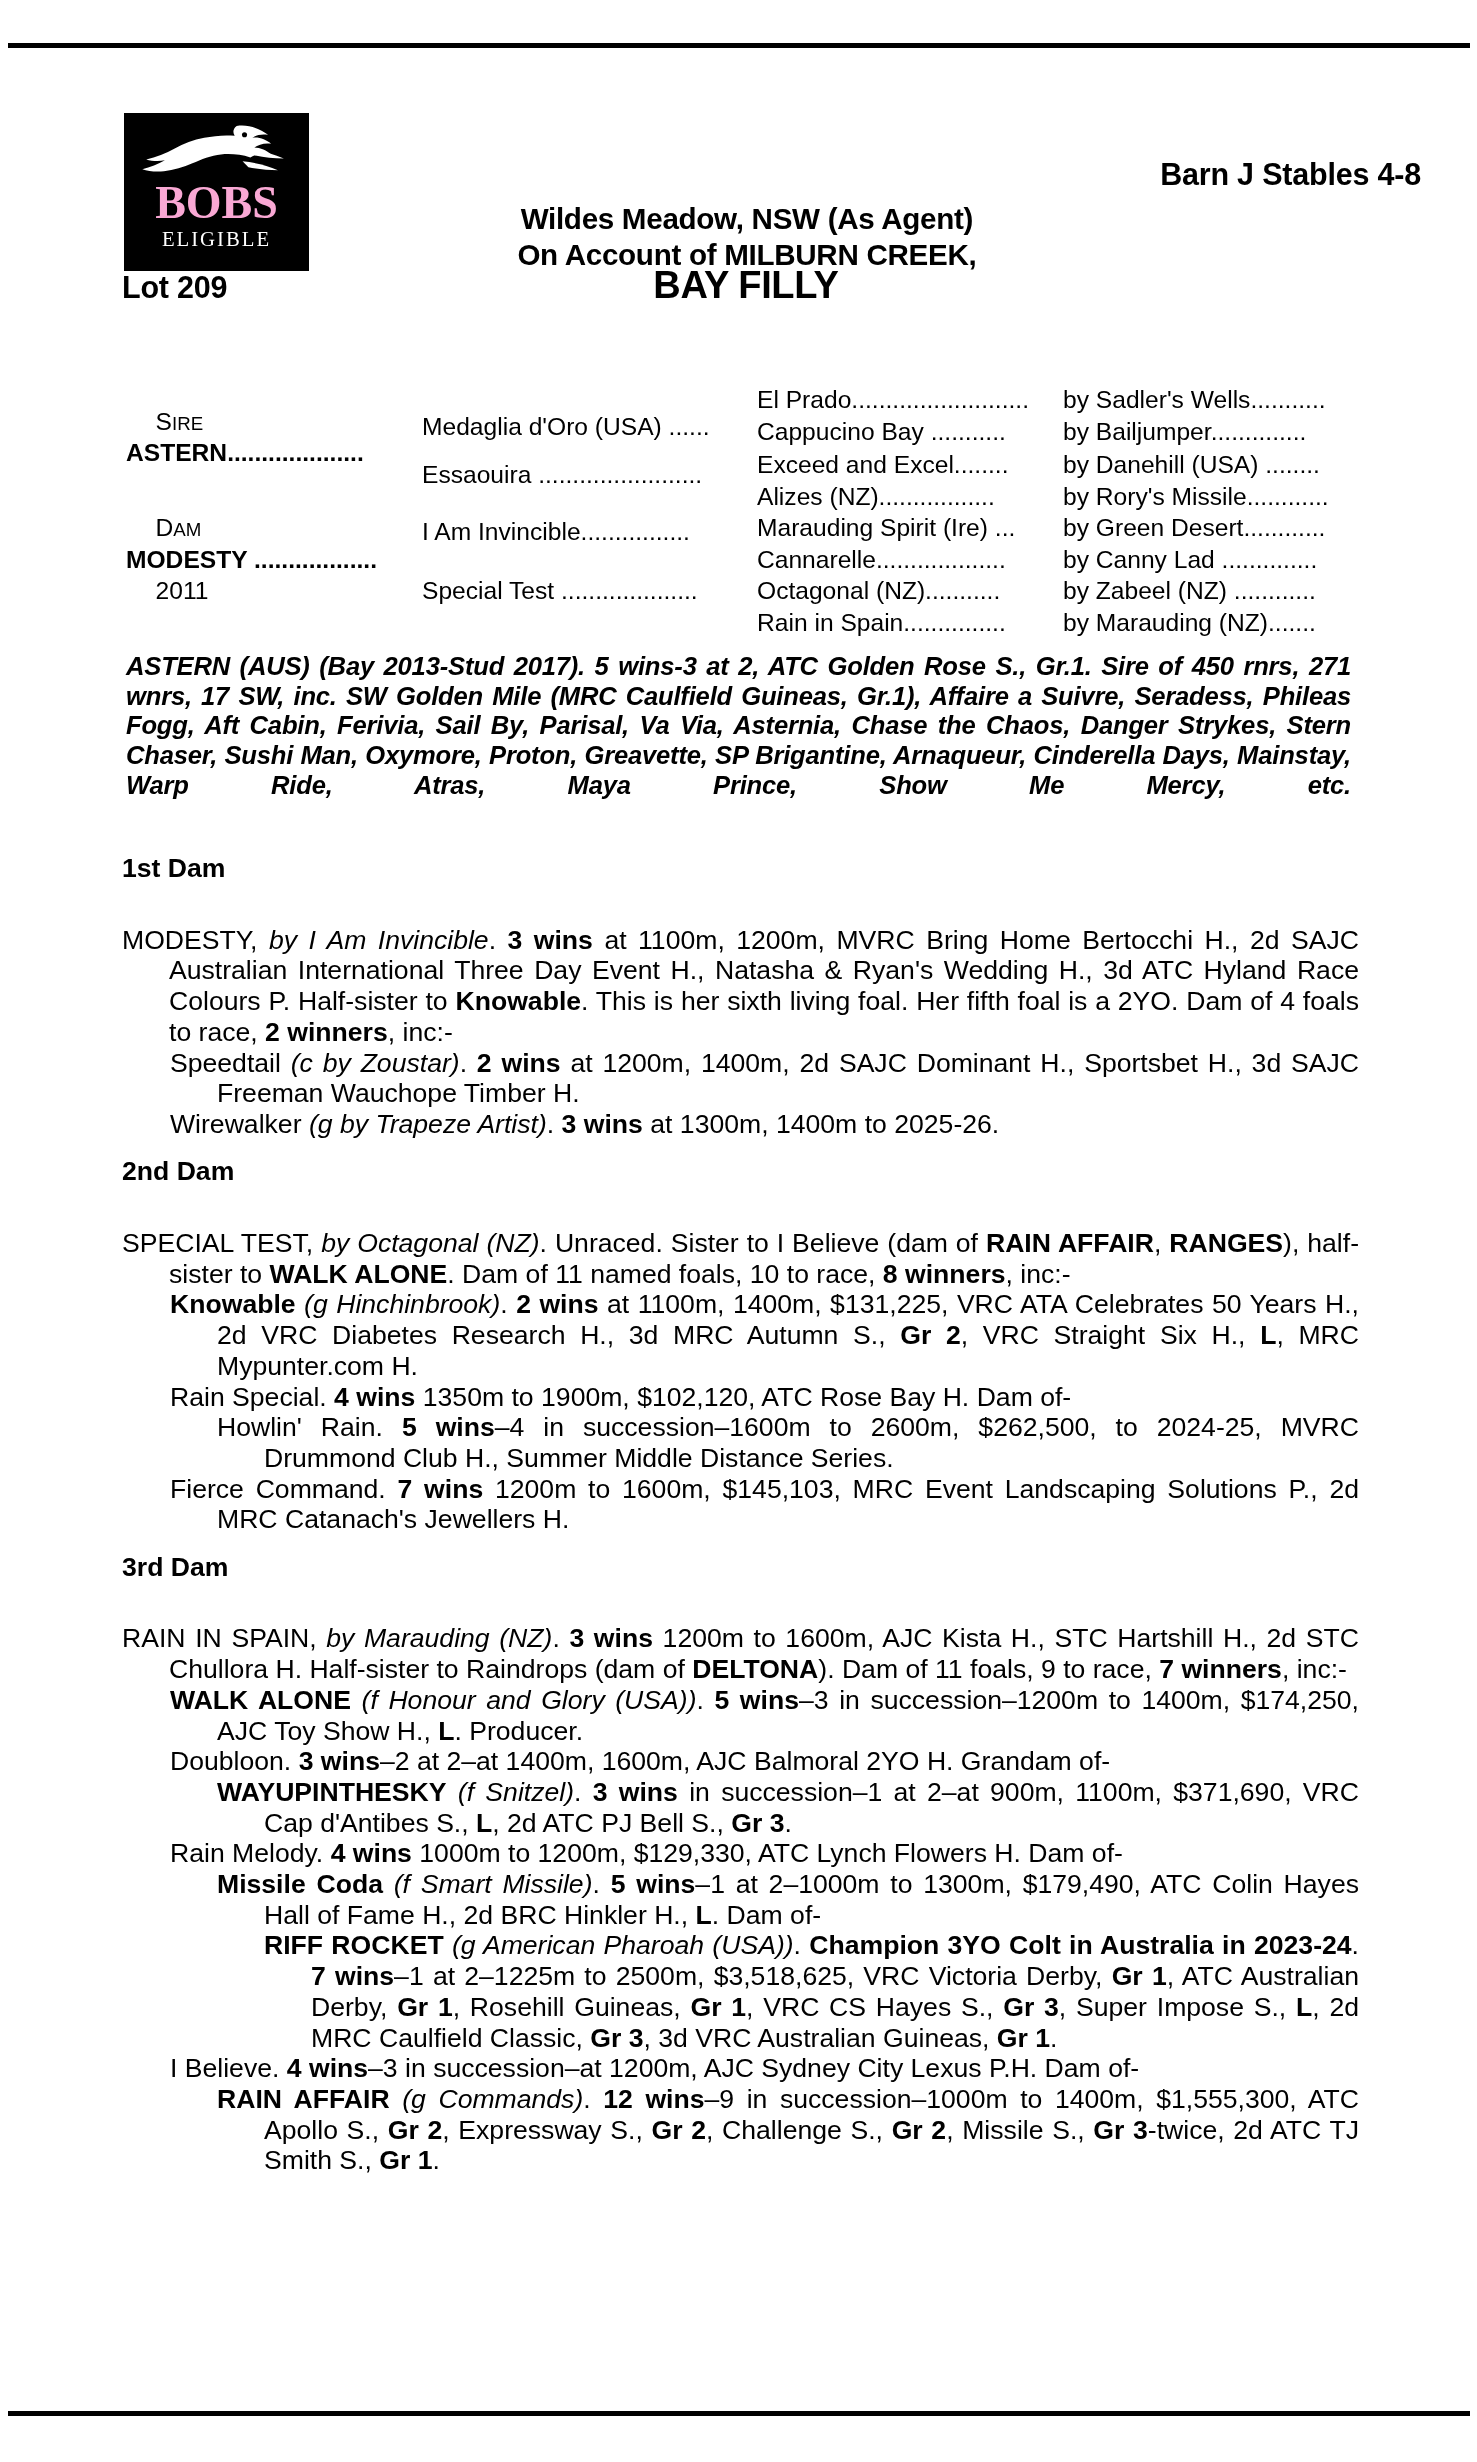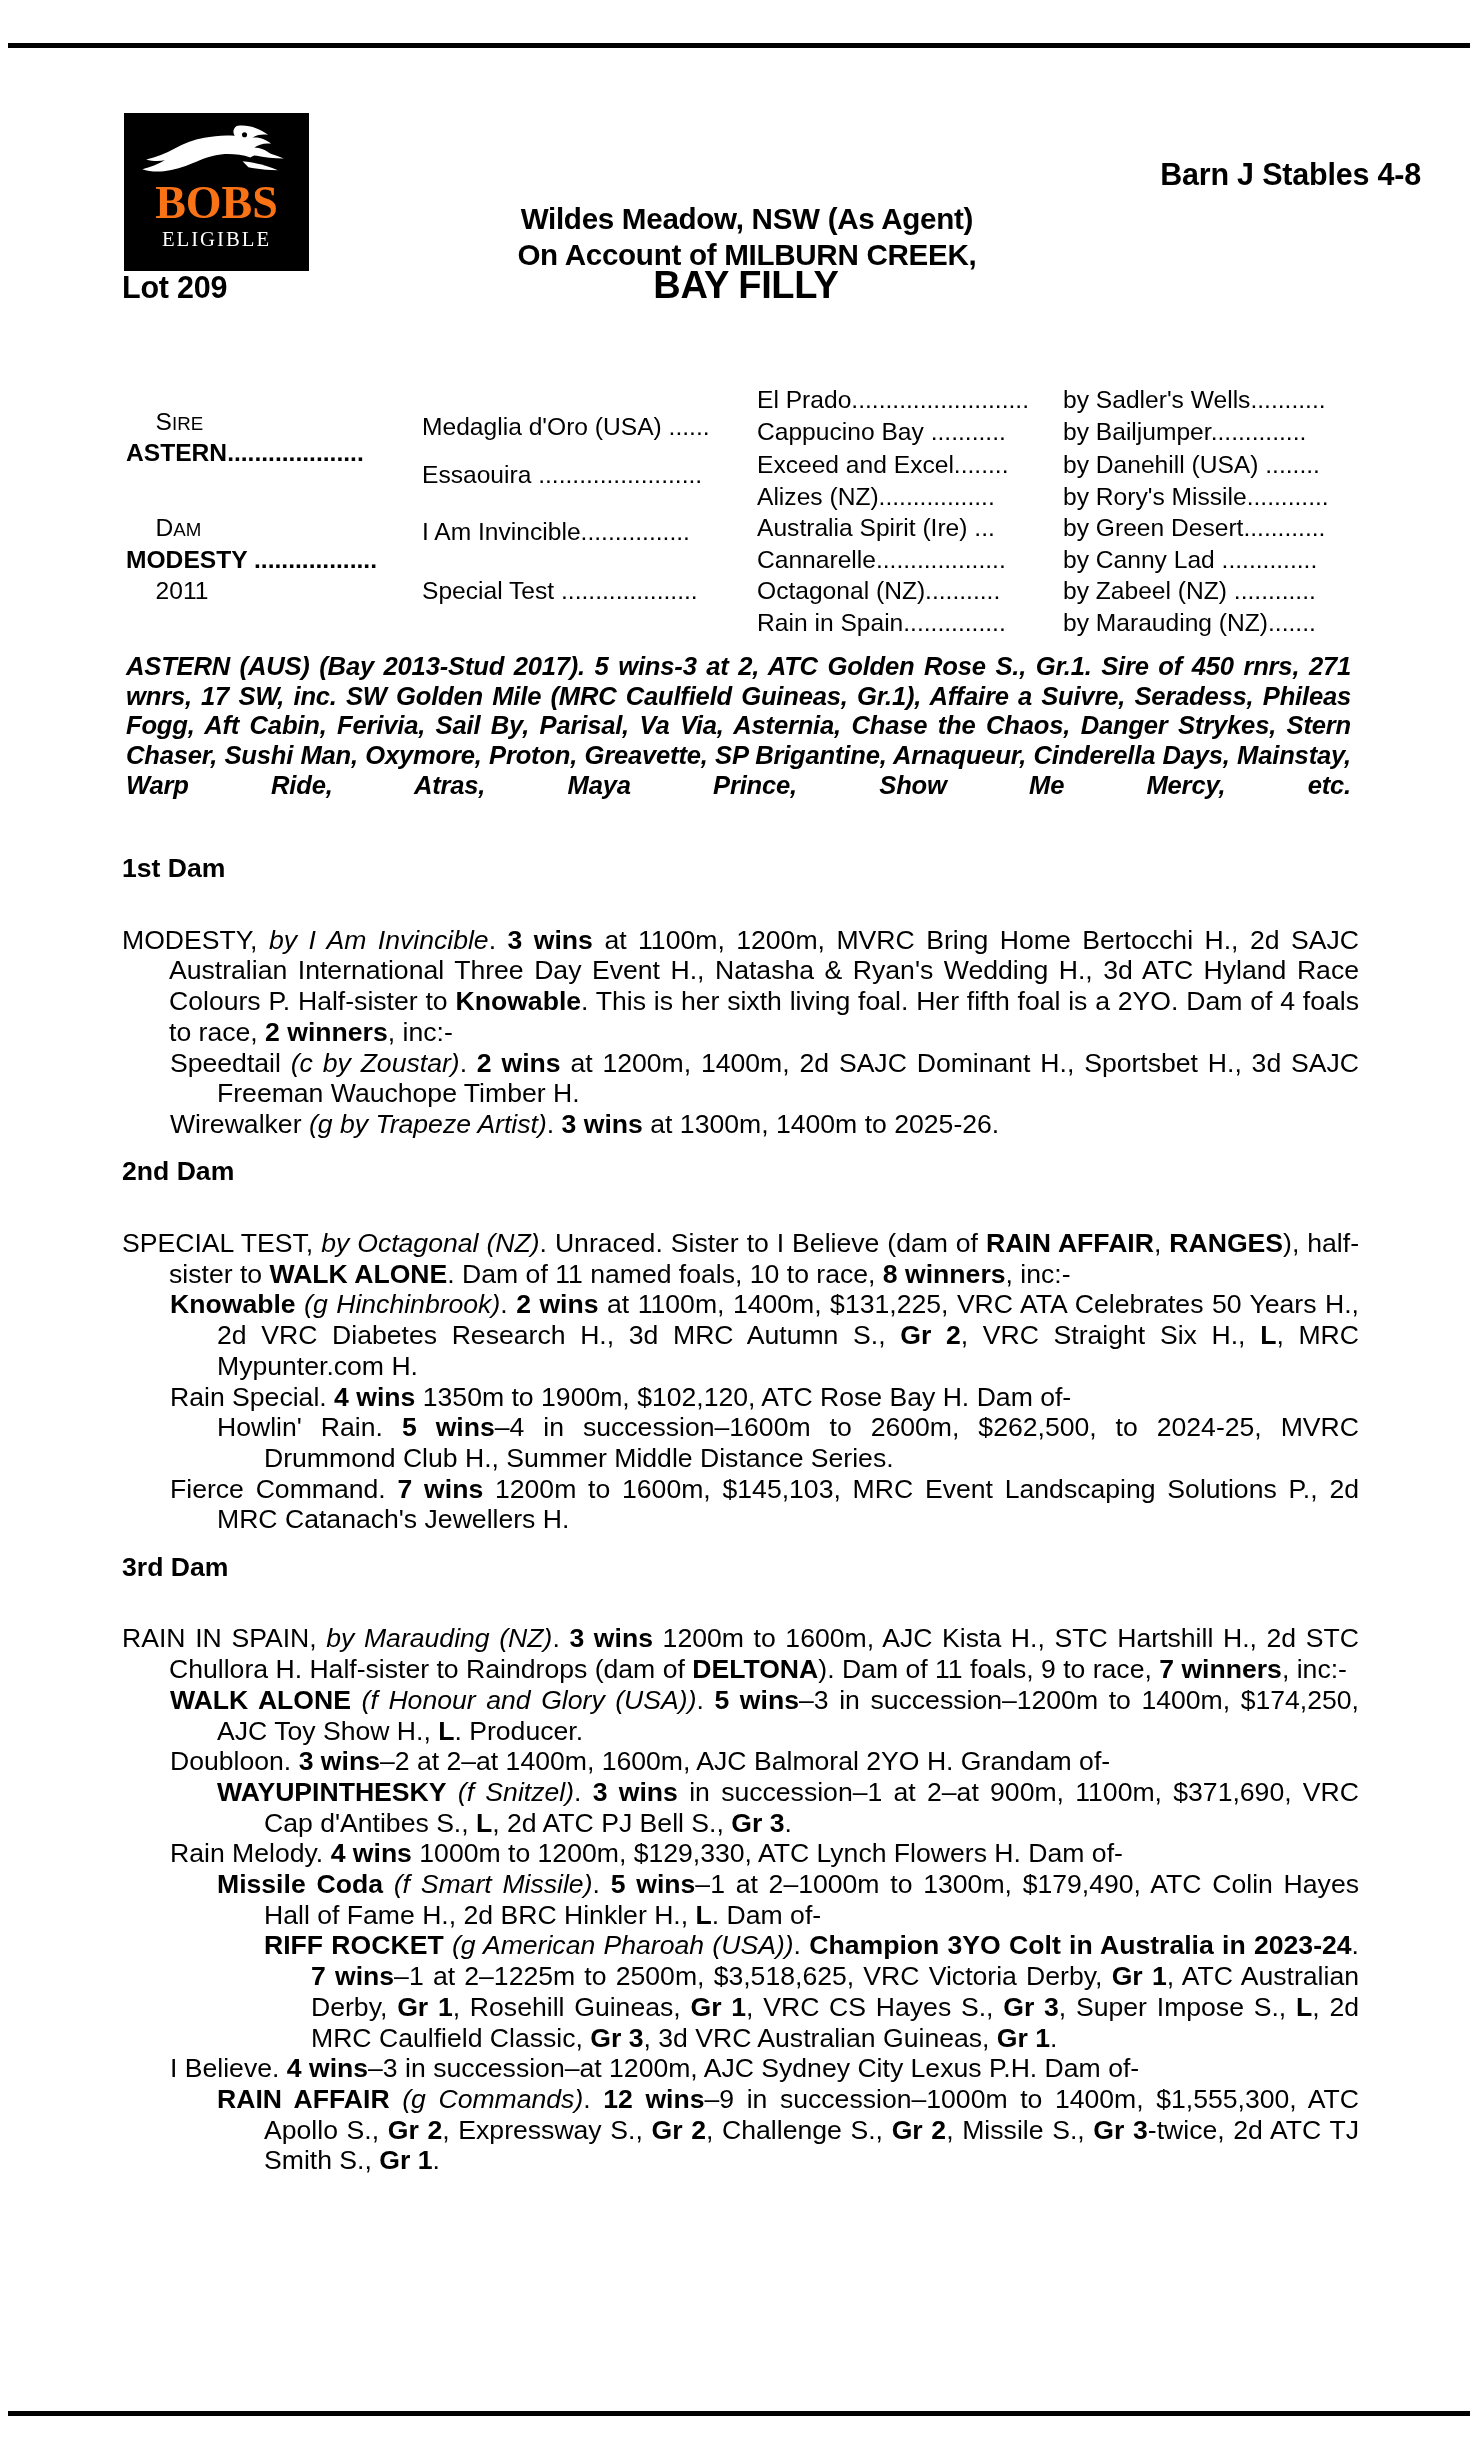--- a/index.html
+++ b/index.html
@@ -53,21 +53,21 @@
   .bobs-horse {
     position: absolute;
     left: 13.8px; top: 11.8px;
     width: 158px; height: 57px;
   }
   .bobs-word {
     position: absolute;
     left: 0; top: 67px;
     width: 185px;
     text-align: center;
-    color: #f97316;
+    color: #f9a8d4;
     font-family: "Liberation Serif", serif;
     font-size: 46px;
     font-weight: 700;
     letter-spacing: 0px;
     line-height: 1;
   }
   .bobs-sub {
     position: absolute;
     left: 0; top: 116px;
     width: 185px;
@@ -326,21 +326,21 @@
       <div class="g2 g2-b">Essaouira ........................</div>
       <div class="g2 g2-c">I Am Invincible................</div>
       <div class="g2 g2-d">Special Test ....................</div>
     </div>
 
     <div class="ped-col3">
       <div class="g3 r0">El Prado..........................</div>
       <div class="g3 r1">Cappucino Bay ...........</div>
       <div class="g3 r2">Exceed and Excel........</div>
       <div class="g3 r3">Alizes (NZ).................</div>
-      <div class="g3 r4">Australia Spirit (Ire) ...</div>
+      <div class="g3 r4">Marauding Spirit (Ire) ...</div>
       <div class="g3 r5">Cannarelle...................</div>
       <div class="g3 r6">Octagonal (NZ)...........</div>
       <div class="g3 r7">Rain in Spain...............</div>
     </div>
 
     <div class="ped-col4">
       <div class="g4 r0">by Sadler's Wells...........</div>
       <div class="g4 r1">by Bailjumper..............</div>
       <div class="g4 r2">by Danehill (USA) ........</div>
       <div class="g4 r3">by Rory's Missile............</div>

